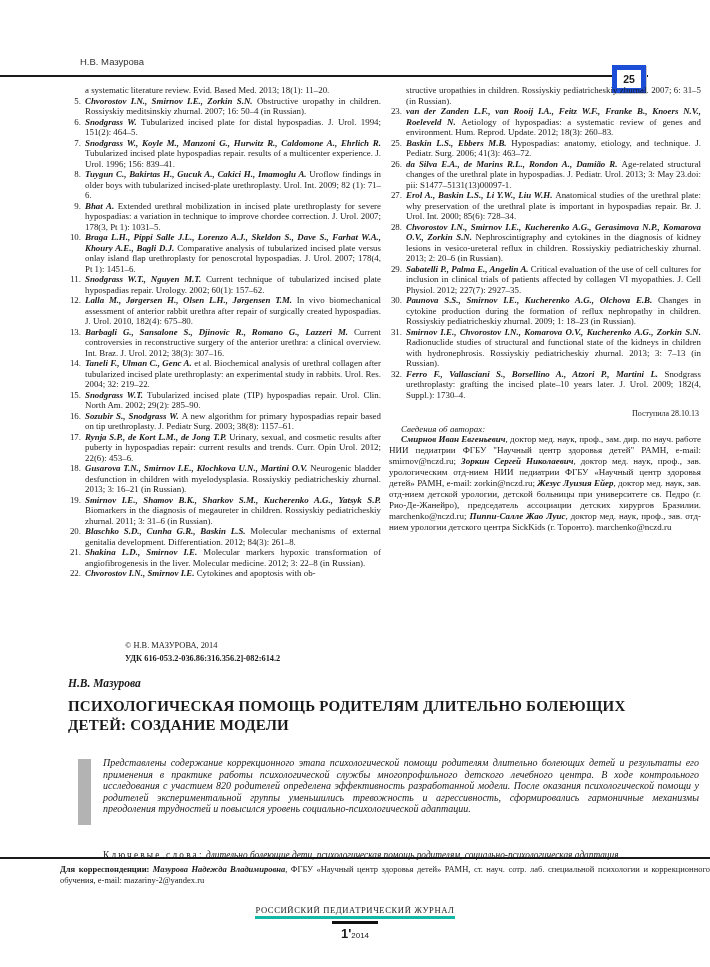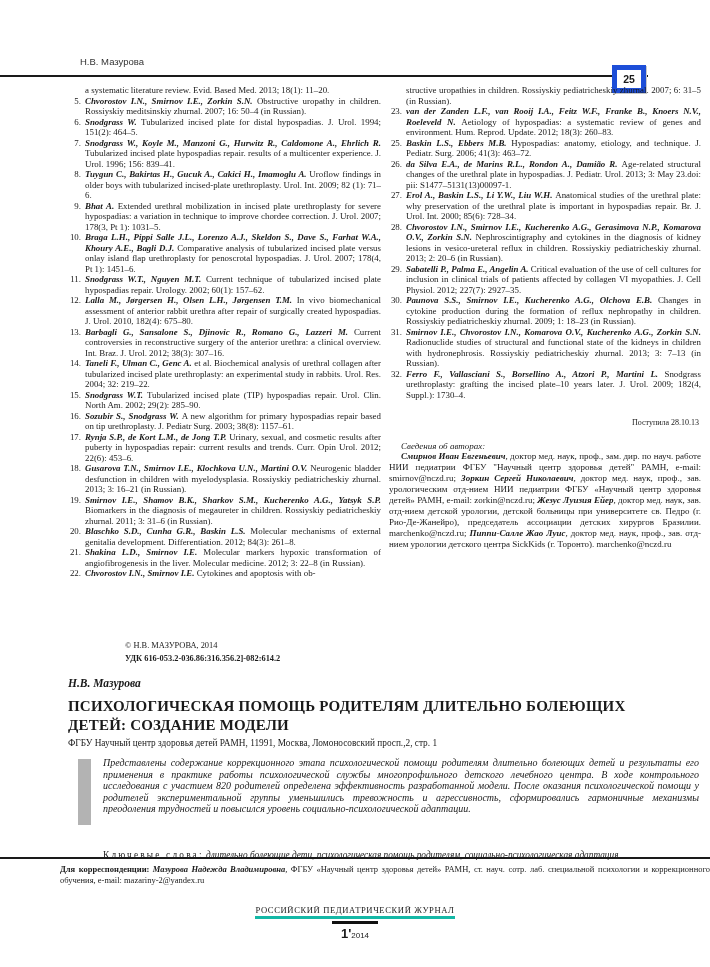--- a/index.html
+++ b/index.html
@@ -15,22 +15,22 @@
         justify-content:center;font-family:"Liberation Sans",sans-serif;font-weight:bold;font-size:10.5px;}
 
   
   .refcol{position:absolute;top:85px;font-size:8.9px;line-height:10.5px;text-align:justify;}
   .refcol.left{left:68px;width:313px;}
   .refcol.right{left:389px;width:312px;}
   .ref{position:relative;padding-left:17px;}
   .ref.cont{padding-left:17px;}
   .ref-num{position:absolute;left:0;width:13px;text-align:right;}
   .ref-auth{font-weight:bold;font-style:italic;}
-  .received{text-align:right;font-size:8px;margin-top:18px;padding-right:2px;}
-  .authors-heading{font-style:italic;text-indent:12px;margin-top:12px;font-size:9px;}
+  .received{text-align:right;font-size:8px;margin-top:9px;padding-right:2px;}
+  .authors-heading{font-style:italic;text-indent:12px;margin-top:4px;font-size:9px;}
   .authors-body{text-align:justify;text-indent:12px;font-size:9px;line-height:11px;}
   .seg-bi{font-weight:bold;font-style:italic;}
   .seg-b{font-weight:bold;}
 
   
   .copyright{position:absolute;left:125px;top:641px;font-size:8.4px;}
   .udk{position:absolute;left:125px;top:654px;font-size:8.4px;font-weight:bold;}
   .article-author{position:absolute;left:68px;top:677px;font-size:11.5px;font-weight:bold;font-style:italic;}
   .article-title{position:absolute;left:68px;top:697px;width:612px;font-size:15px;font-weight:bold;
         line-height:18.5px;letter-spacing:.2px;}
@@ -104,21 +104,20 @@
       </div>
     <div class="received">Поступила 28.10.13</div>
     <div class="authors-heading">Сведения об авторах:</div>
     <div class="authors-body" id="authors-body"><span class="seg-bi">Смирнов Иван Евгеньевич</span><span>, доктор мед. наук, проф., зам. дир. по науч. работе НИИ педиатрии ФГБУ "Научный центр здоровья детей" РАМН, e-mail: smirnov@nczd.ru; </span><span class="seg-bi">Зоркин Сергей Николаевич</span><span>, доктор мед. наук, проф., зав. урологическим отд-нием НИИ педиатрии ФГБУ «Научный центр здоровья детей» РАМН, e-mail: zorkin@nczd.ru; </span><span class="seg-bi">Жезус Луизия Ейер</span><span>, доктор мед. наук, зав. отд-нием детской урологии, детской больницы при университете св. Педро (г. Рио-Де-Жанейро), председатель ассоциации детских хирургов Бразилии. marchenko@nczd.ru; </span><span class="seg-bi">Пиппи-Салле Жао Луис</span><span>, доктор мед. наук, проф., зав. отд-нием урологии детского центра SickKids (г. Торонто). marchenko@nczd.ru</span></div>
   </div>
 
   <div class="copyright">© Н.В. МАЗУРОВА, 2014</div>
   <div class="udk">УДК 616-053.2-036.86:316.356.2]-082:614.2</div>
   <div class="article-author">Н.В. Мазурова</div>
   <div class="article-title">ПСИХОЛОГИЧЕСКАЯ ПОМОЩЬ РОДИТЕЛЯМ ДЛИТЕЛЬНО БОЛЕЮЩИХ ДЕТЕЙ: СОЗДАНИЕ МОДЕЛИ</div>
-  <div class="affiliation">ФГБУ Научный центр здоровья детей РАМН, 11991, Москва, Ломоносовский просп.,2, стр. 1</div>
 
   <div class="abstract-wrap">
     <div class="abstract-bar"></div>
     <div class="abstract-text">Представлены содержание коррекционного этапа психологической помощи родителям длительно болеющих детей и результаты его применения в практике работы психологической службы многопрофильного детского лечебного центра. В ходе контрольного исследования с участием 820 родителей определена эффективность разработанной модели. После оказания психологической помощи у родителей экспериментальной группы уменьшились тревожность и агрессивность, сформировались гармоничные механизмы преодоления трудностей и повысился уровень социально-психологической адаптации.</div>
   </div>
 
   <div class="keywords">
     <span class="kw-label">Ключевые слова:</span>
     <span class="kw-text"> <i>длительно болеющие дети, психологическая помощь родителям, социально-психологическая адаптация</i></span>
   </div>

